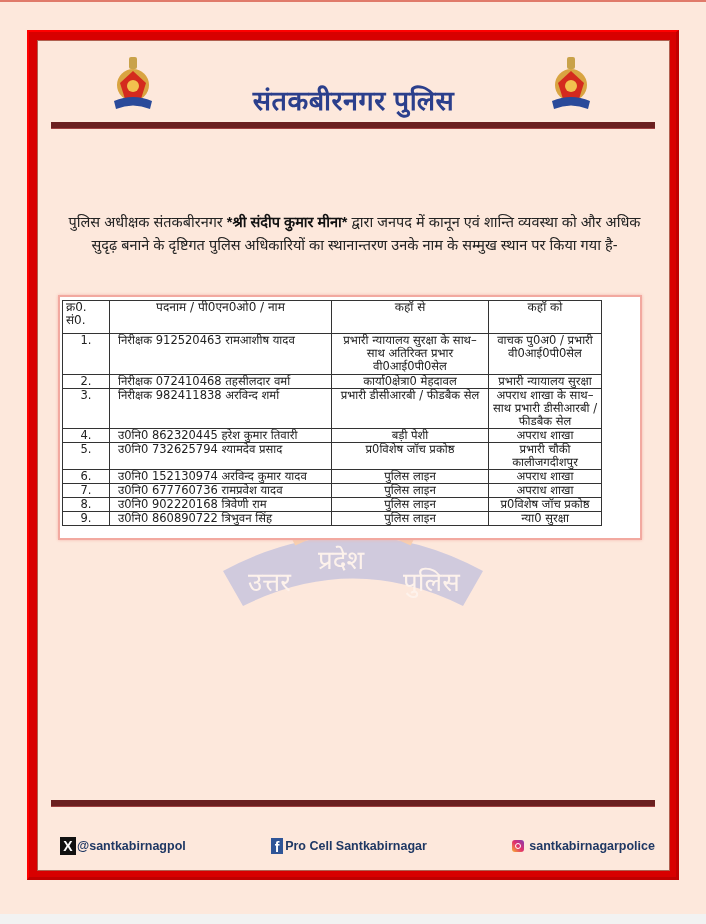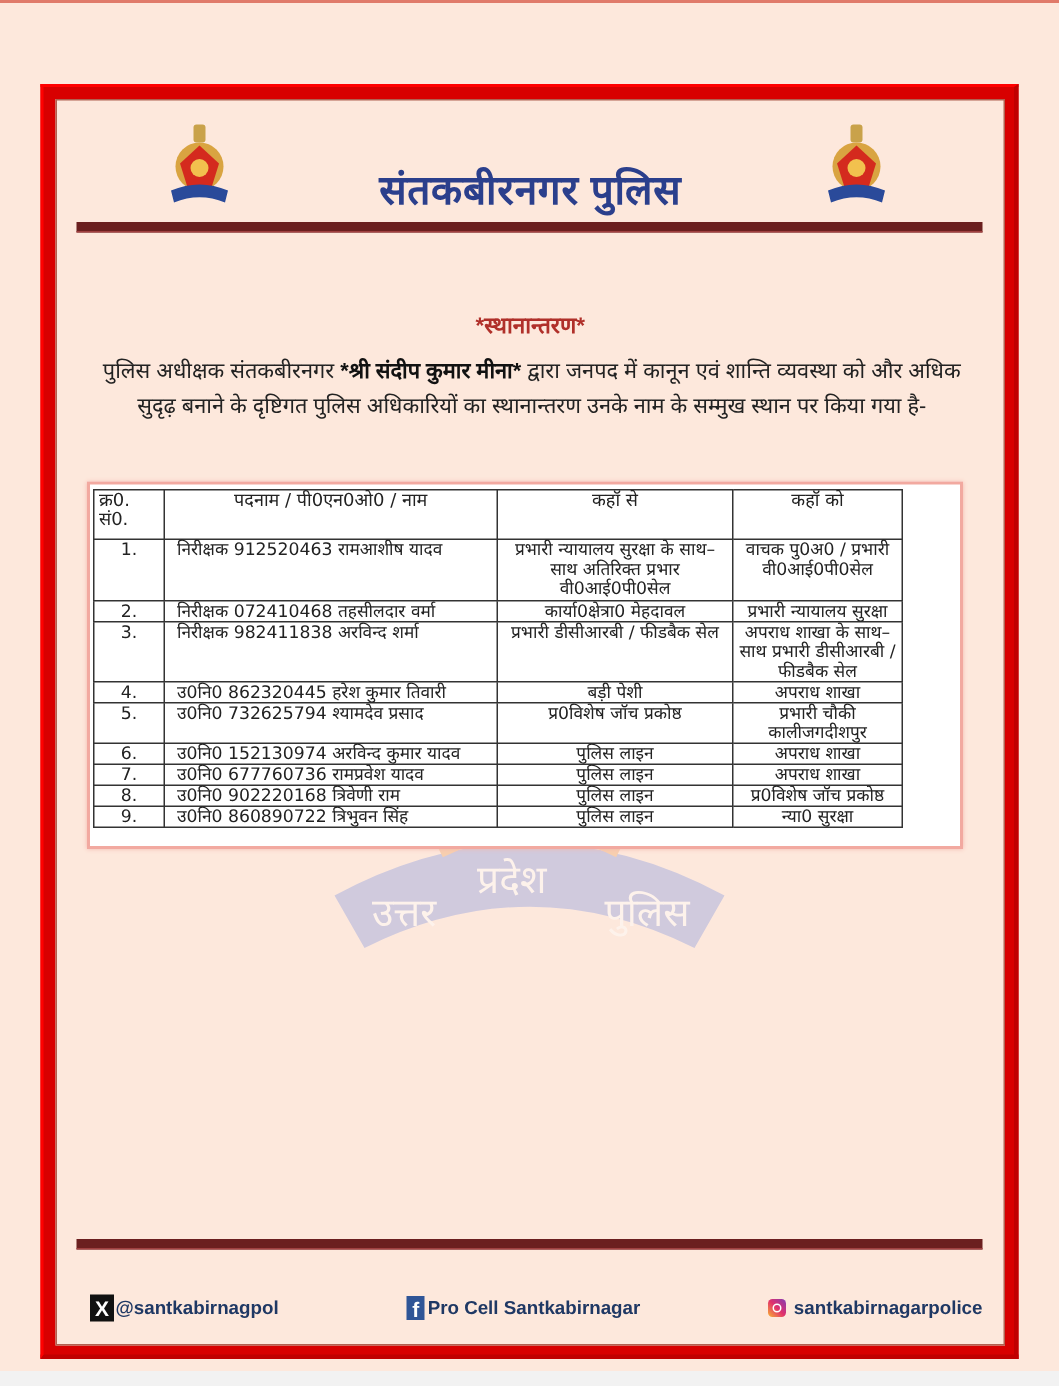--- a/index.html
+++ b/index.html
@@ -9,21 +9,21 @@
       font-family: "Liberation Sans", sans-serif;
       position: relative;
     }
     .page {
       position: absolute; left: 0; top: 0; width: 706px; height: 914px;
       background: #fde8dc;
       border-top: 2px solid #e07a6a;
       box-sizing: border-box;
     }
     .frame {
-      position: absolute; left: 27px; top: 54px; width: 652px; height: 850px;
+      position: absolute; left: 27px; top: 28px; width: 652px; height: 850px;
       background: #d80000;
       box-sizing: border-box;
       border: 2px solid #ff0000;
       border-right: 3px solid #c00000;
       border-bottom: 3px solid #c00000;
     }
     .frame-inner {
       position: absolute; left: 8px; top: 8px; right: 6px; bottom: 6px;
       background: #fde8dc;
       border: 1px solid #b06050;
@@ -136,21 +136,20 @@
         <circle cx="25" cy="30" r="16" fill="#d9a441"></circle>
         <polygon points="25,16 38,28 33,44 17,44 12,28" fill="#d42a1e"></polygon>
         <circle cx="25" cy="31" r="6" fill="#f2c14e"></circle>
         <path d="M6 46 Q25 38 44 46 L42 54 Q25 47 8 54 Z" fill="#2a4a9a"></path>
       </svg>
 
       <div class="title">संतकबीरनगर पुलिस</div>
       <div class="rule top"></div>
 
 
-      <div class="subject">*स्थानान्तरण*</div>
 
       <div class="para"><span>पुलिस अधीक्षक संतकबीरनगर </span><b>*श्री संदीप कुमार मीना*</b><span> द्वारा जनपद में कानून एवं शान्ति व्यवस्था को और अधिक सुदृढ़ बनाने के दृष्टिगत पुलिस अधिकारियों का स्थानान्तरण उनके नाम के सम्मुख स्थान पर किया गया है-</span></div>
 
       <svg class="watermark" viewBox="0 0 300 110">
         <path d="M20 60 Q150 -10 280 60 L260 95 Q150 40 40 95 Z" fill="#9aa6e0"></path>
         <path d="M90 30 Q150 0 210 30" stroke="#f0b27a" stroke-width="10" fill="none"></path>
         <text x="45" y="80" font-size="26" fill="#ffffff" font-family="DejaVu Sans, sans-serif">उत्तर</text>
         <text x="115" y="58" font-size="26" fill="#ffffff" font-family="DejaVu Sans, sans-serif">प्रदेश</text>
         <text x="200" y="80" font-size="26" fill="#ffffff" font-family="DejaVu Sans, sans-serif">पुलिस</text>
       </svg>

